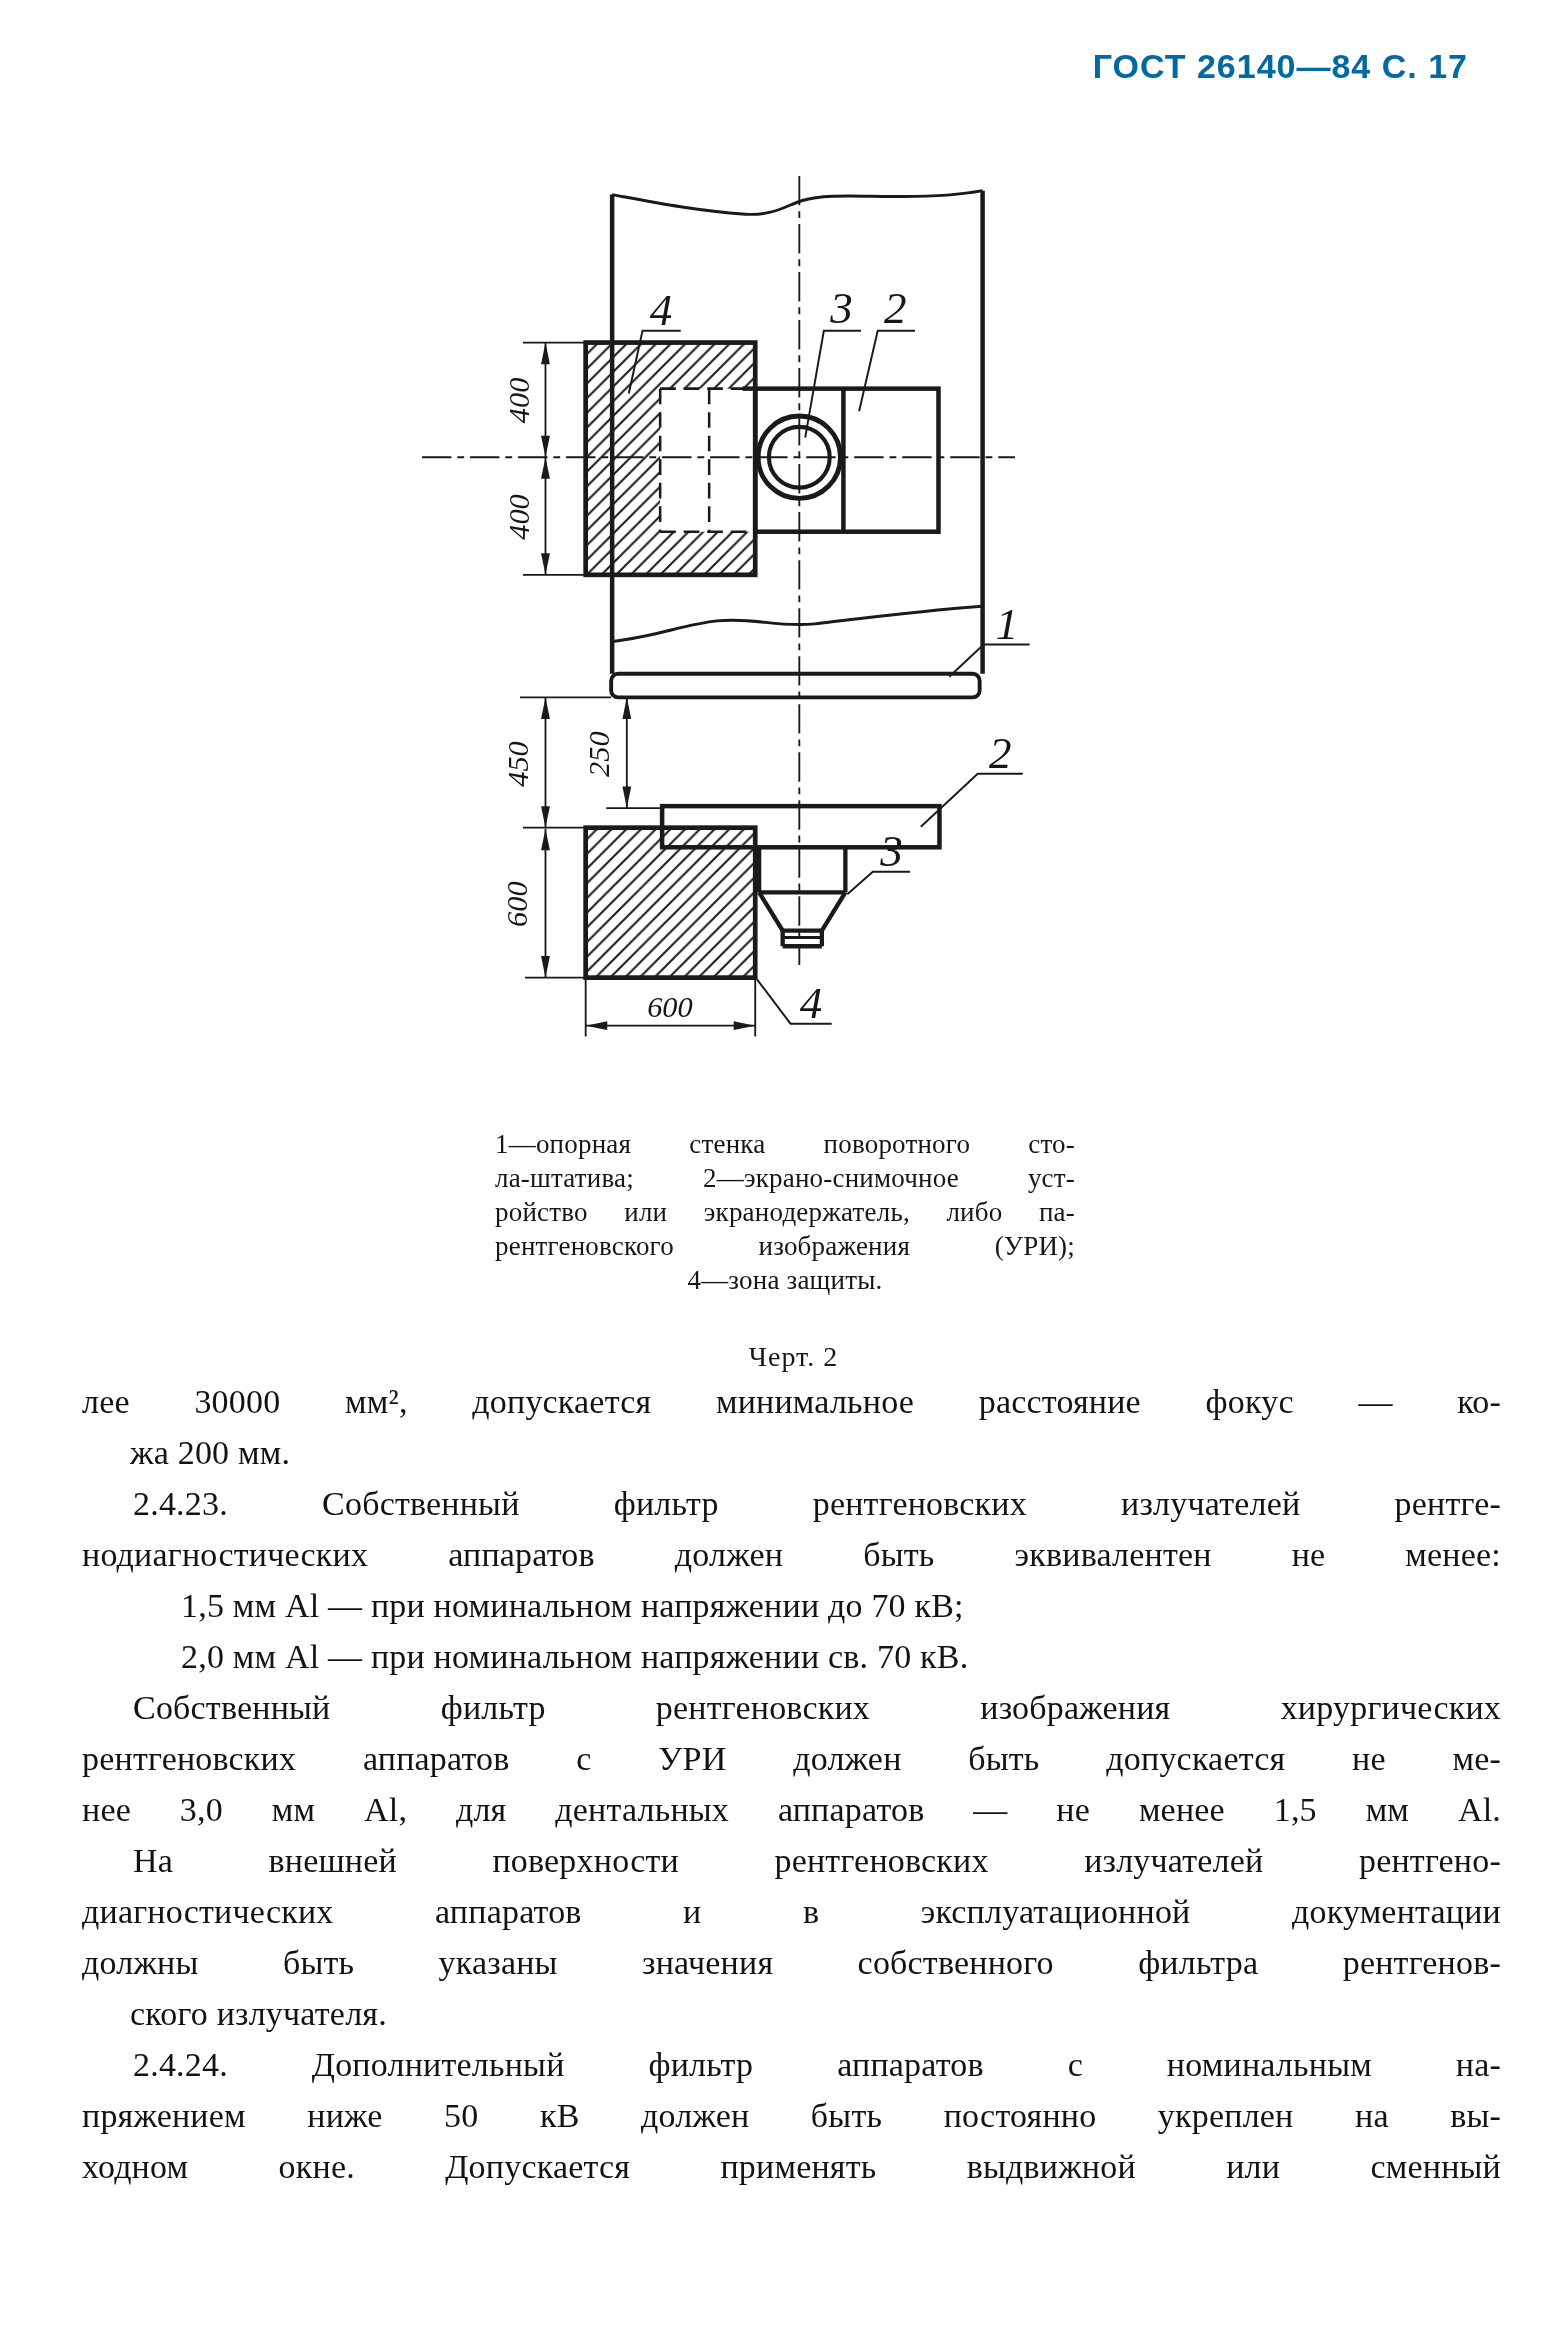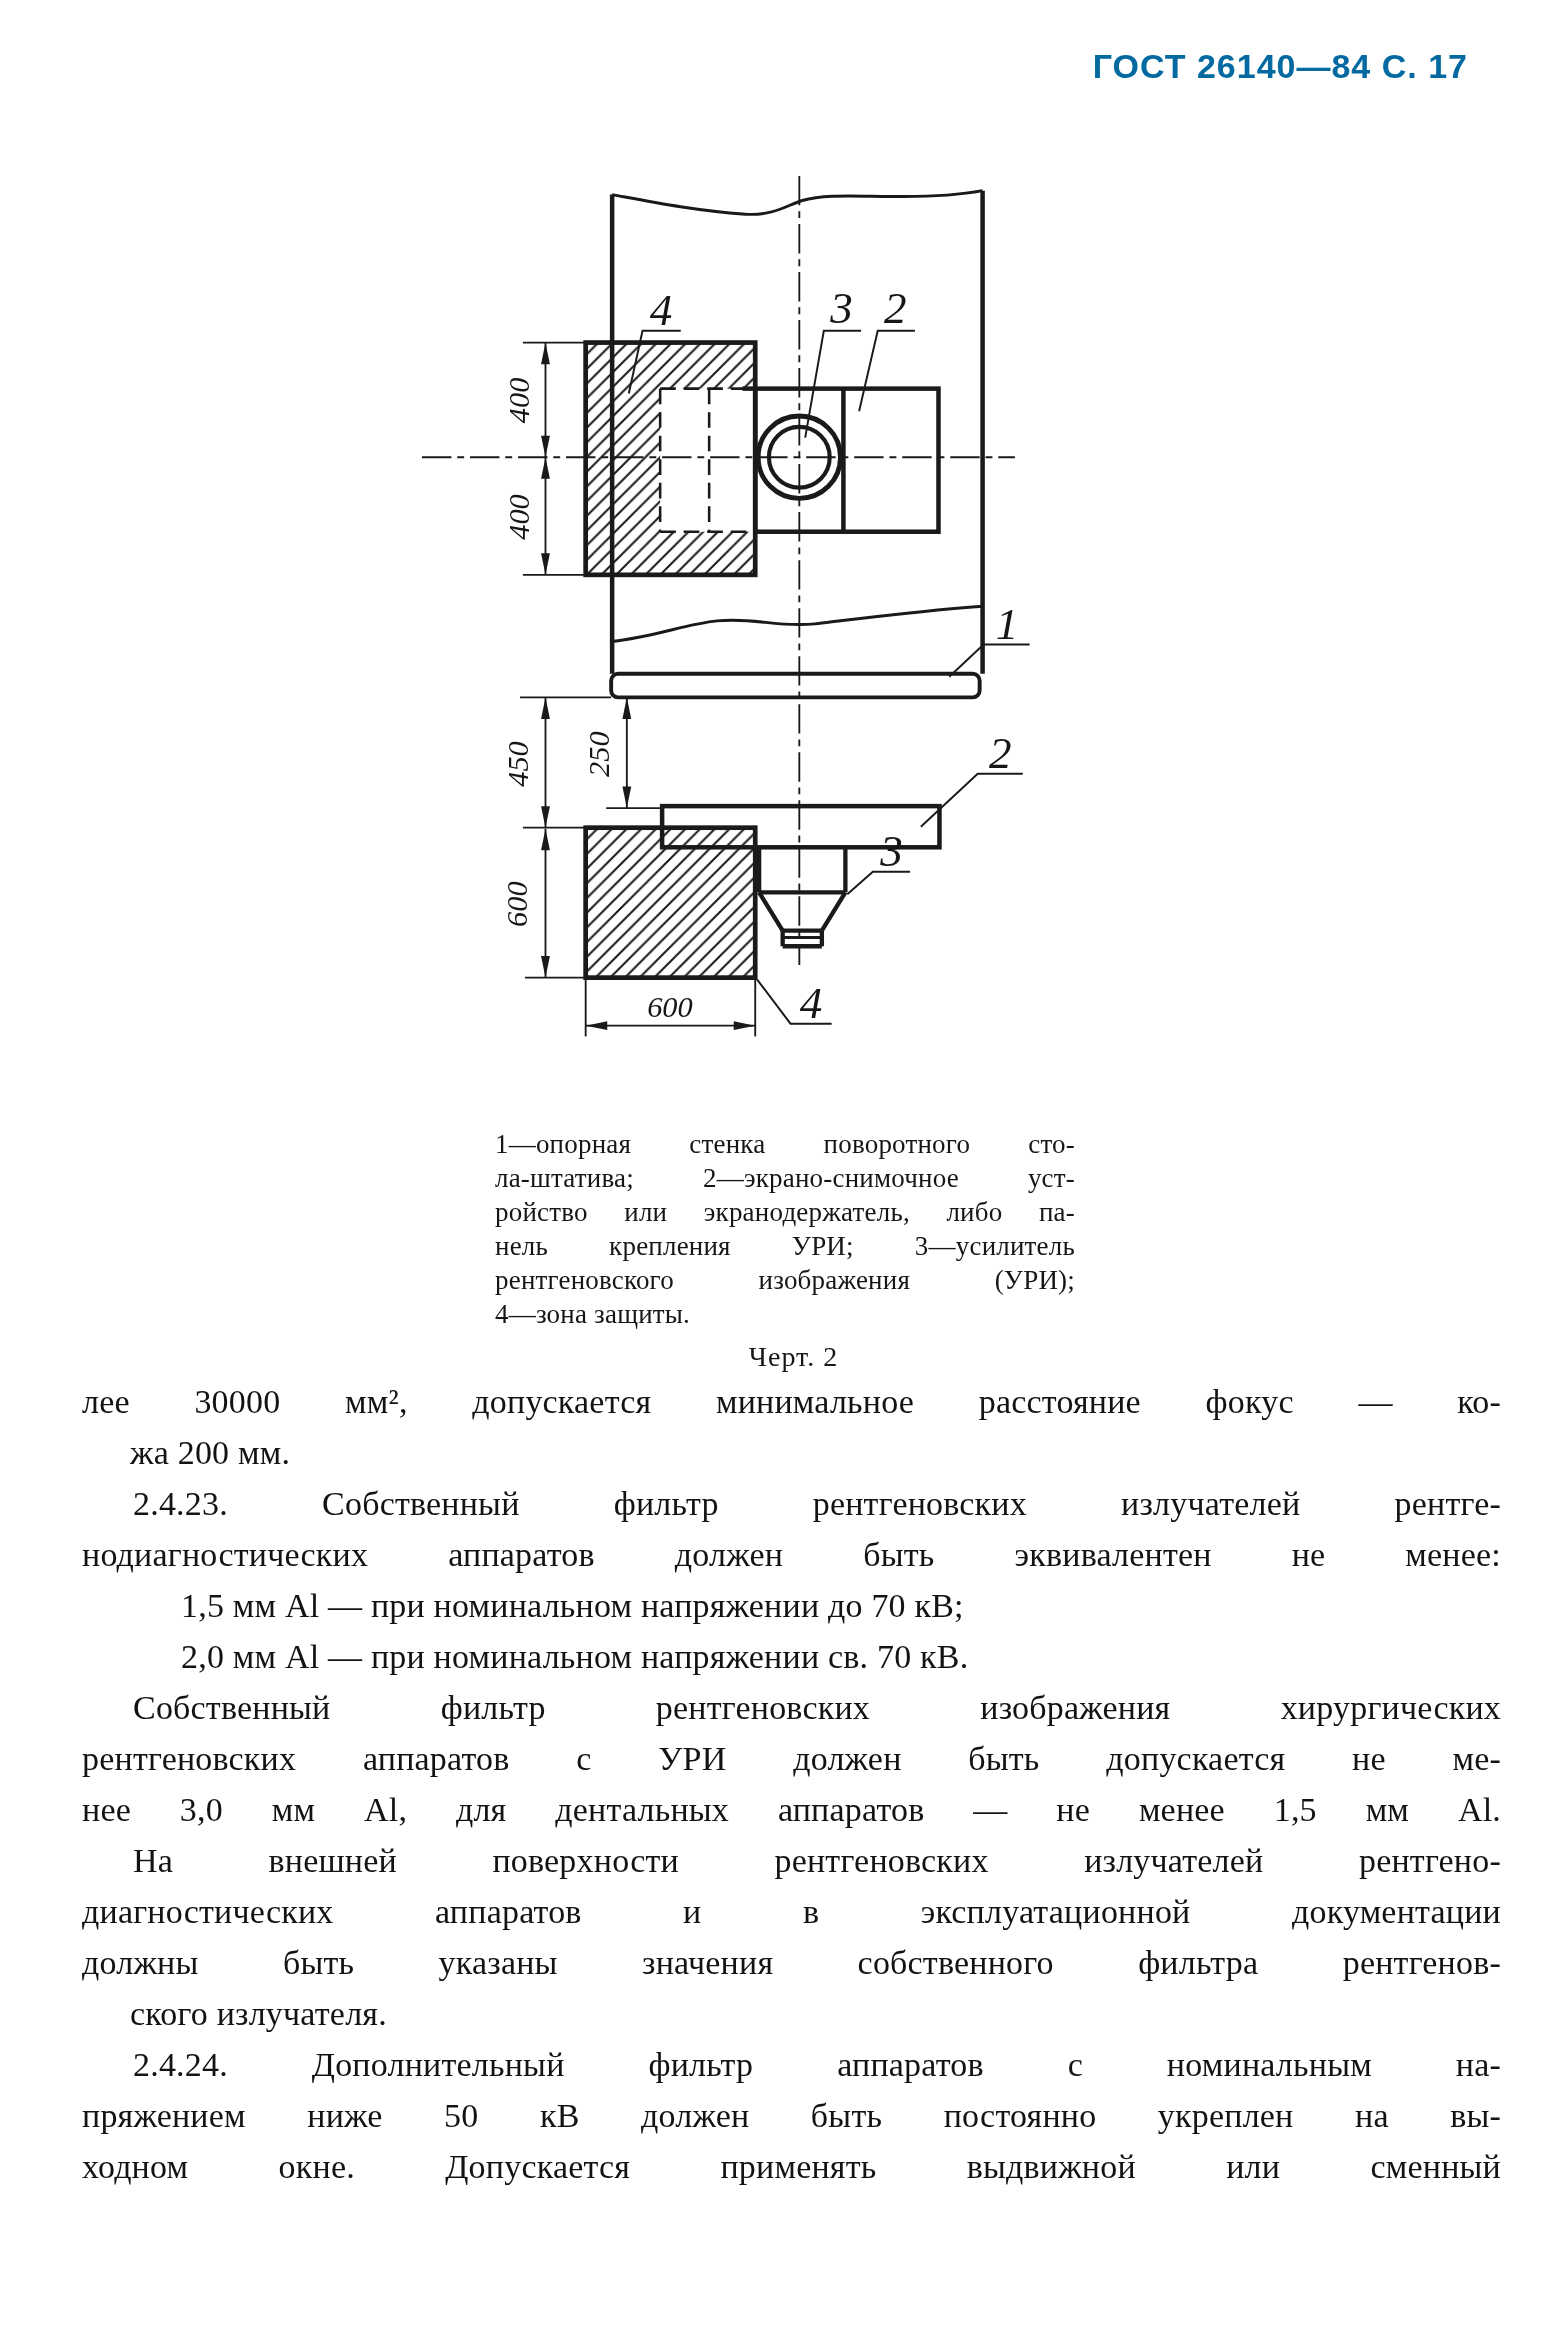--- a/index.html
+++ b/index.html
@@ -13,21 +13,21 @@
     font-size:34px;letter-spacing:1px;color:#0369a1;
   }
   .drawing{position:absolute;left:412px;top:125px;width:659px;height:933px;}
   .drawing svg{width:100%;height:100%;}
   
   .fig-caption{
     position:absolute;left:495px;top:1127px;width:580px;
     font-size:27px;line-height:34px;color:#161616;letter-spacing:0.2px;
   }
   .cap-line{text-align:justify;text-align-last:justify;white-space:normal;}
-  .cap-last{font-family:Liberation Serif, serif;}
+  .cap-last{text-align:center;font-family:Liberation Serif, serif;}
   .fig-label{
     position:absolute;left:470px;top:1341px;width:647px;text-align:center;
     font-size:28px;color:#161616;letter-spacing:1px;
   }
   
   .body-text{
     position:absolute;left:82px;top:1376px;width:1419px;
     font-size:34px;line-height:51px;color:#131313;letter-spacing:0.2px;
   }
   .bl{white-space:normal;}
@@ -167,21 +167,20 @@
     <text x="909" y="884">3</text>
     <text x="827" y="1039">4</text>
   </g>
 </svg>
 </div>
 
 <div class="fig-caption" id="fig-caption">
     <div class="cap-line">1—опорная стенка поворотного сто-</div>
     <div class="cap-line">ла-штатива; 2—экрано-снимочное уст-</div>
     <div class="cap-line">ройство или экранодержатель, либо па-</div>
-    <div class="cap-line">нель крепления УРИ; 3—усилитель</div>
     <div class="cap-line">рентгеновского изображения (УРИ);</div>
     <div class="cap-last">4—зона защиты.</div>
   </div>
 
 <div class="fig-label">Черт. 2</div>
 
 <div class="body-text" id="body-text">
     <div class="bl j">лее 30000 мм², допускается минимальное расстояние фокус — ко-</div>
     <div class="bl l">жа 200 мм.</div>
     <div class="bl j ind">2.4.23. Собственный фильтр рентгеновских излучателей рентге-</div>

